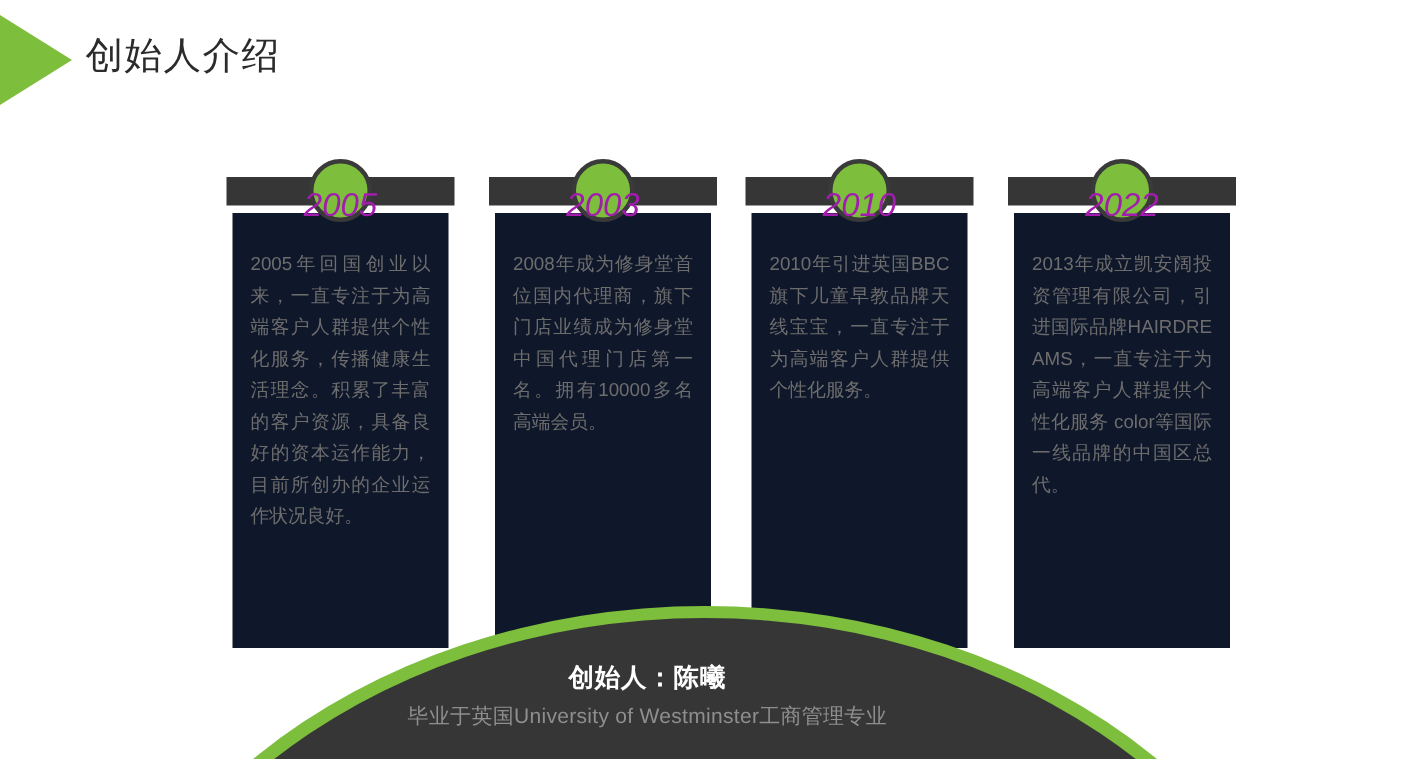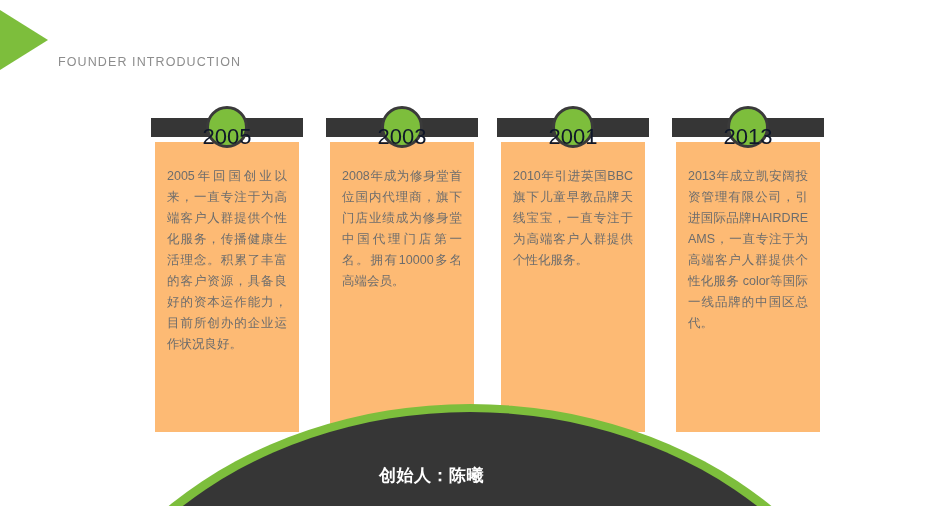--- a/index.html
+++ b/index.html
@@ -34,41 +34,42 @@
 
   
   .cards{position:absolute;left:0;top:0;width:940px;height:440px;}
   .card{position:absolute;top:118px;width:152px;height:300px;}
   .card .bar{
     position:absolute;left:0;top:0;width:152px;height:19px;
     background:#363636;z-index:2;
   }
   .card .body{
     position:absolute;left:4px;top:24px;width:144px;height:290px;
-    background:#fdba74;z-index:1;
+    background:#0f172a;z-index:1;
   }
   .card .body-inner{
     position:absolute;left:12px;top:24px;width:120px;
     font-size:12.5px;line-height:21px;color:#6d6d6d;
     text-align:justify;text-justify:inter-ideograph;
     word-break:break-all;
   }
   .card .circle{
     position:absolute;left:50%;top:-12px;
     transform:translateX(-50%);
     width:42px;height:42px;border-radius:50%;
     background:#7DBE3C;border:3px solid #3a3a3a;
     box-sizing:border-box;z-index:3;
   }
   .card .year{
     position:absolute;left:50%;top:7px;
     transform:translateX(-50%);
-    z-index:4;color:#0f172a;font-size:22px;
+    z-index:4;color:#a21caf;font-size:22px;
     line-height:24px;letter-spacing:0px;white-space:nowrap;
     font-weight:400;
+    font-style:italic;
   }
 
   .card.c1{left:151px;}
   .card.c2{left:326px;}
   .card.c3{left:497px;}
   .card.c4{left:672px;}
 
   
   .footer{
     position:absolute;left:0;bottom:0;width:940px;height:120px;
@@ -99,21 +100,21 @@
     letter-spacing:0.2px;margin-top:2px;
   }
 </style>
 </head>
 <body>
 
 <div class="slide">
 
   <div class="header">
     <div class="arrow-mark"></div>
-    <div class="head-sub">FOUNDER INTRODUCTION</div>
+    <div class="head-title">创始人介绍</div>
   </div>
 
   <div class="cards">
 
     <div class="card c1">
       <div class="body">
         <div class="body-inner">2005年回国创业以来，一直专注于为高端客户人群提供个性化服务，传播健康生活理念。积累了丰富的客户资源，具备良好的资本运作能力，目前所创办的企业运作状况良好。</div>
       </div>
       <div class="bar"></div>
       <div class="circle"></div>
@@ -128,35 +129,36 @@
       <div class="circle"></div>
       <div class="year">2003</div>
     </div>
 
     <div class="card c3">
       <div class="body">
         <div class="body-inner">2010年引进英国BBC旗下儿童早教品牌天线宝宝，一直专注于为高端客户人群提供个性化服务。</div>
       </div>
       <div class="bar"></div>
       <div class="circle"></div>
-      <div class="year">2001</div>
+      <div class="year">2010</div>
     </div>
 
     <div class="card c4">
       <div class="body">
         <div class="body-inner">2013年成立凯安阔投资管理有限公司，引进国际品牌HAIRDREAMS，一直专注于为高端客户人群提供个性化服务 color等国际一线品牌的中国区总代。</div>
       </div>
       <div class="bar"></div>
       <div class="circle"></div>
-      <div class="year">2013</div>
+      <div class="year">2022</div>
     </div>
 
   </div>
 
   <div class="footer">
     <div class="arc-green"></div>
     <div class="arc-dark"></div>
     <div class="footer-text">
       <div class="founder-name">创始人：陈曦</div>
+      <div class="founder-edu">毕业于英国University of Westminster工商管理专业</div>
     </div>
   </div>
 
 </div>
 
 </body></html>

